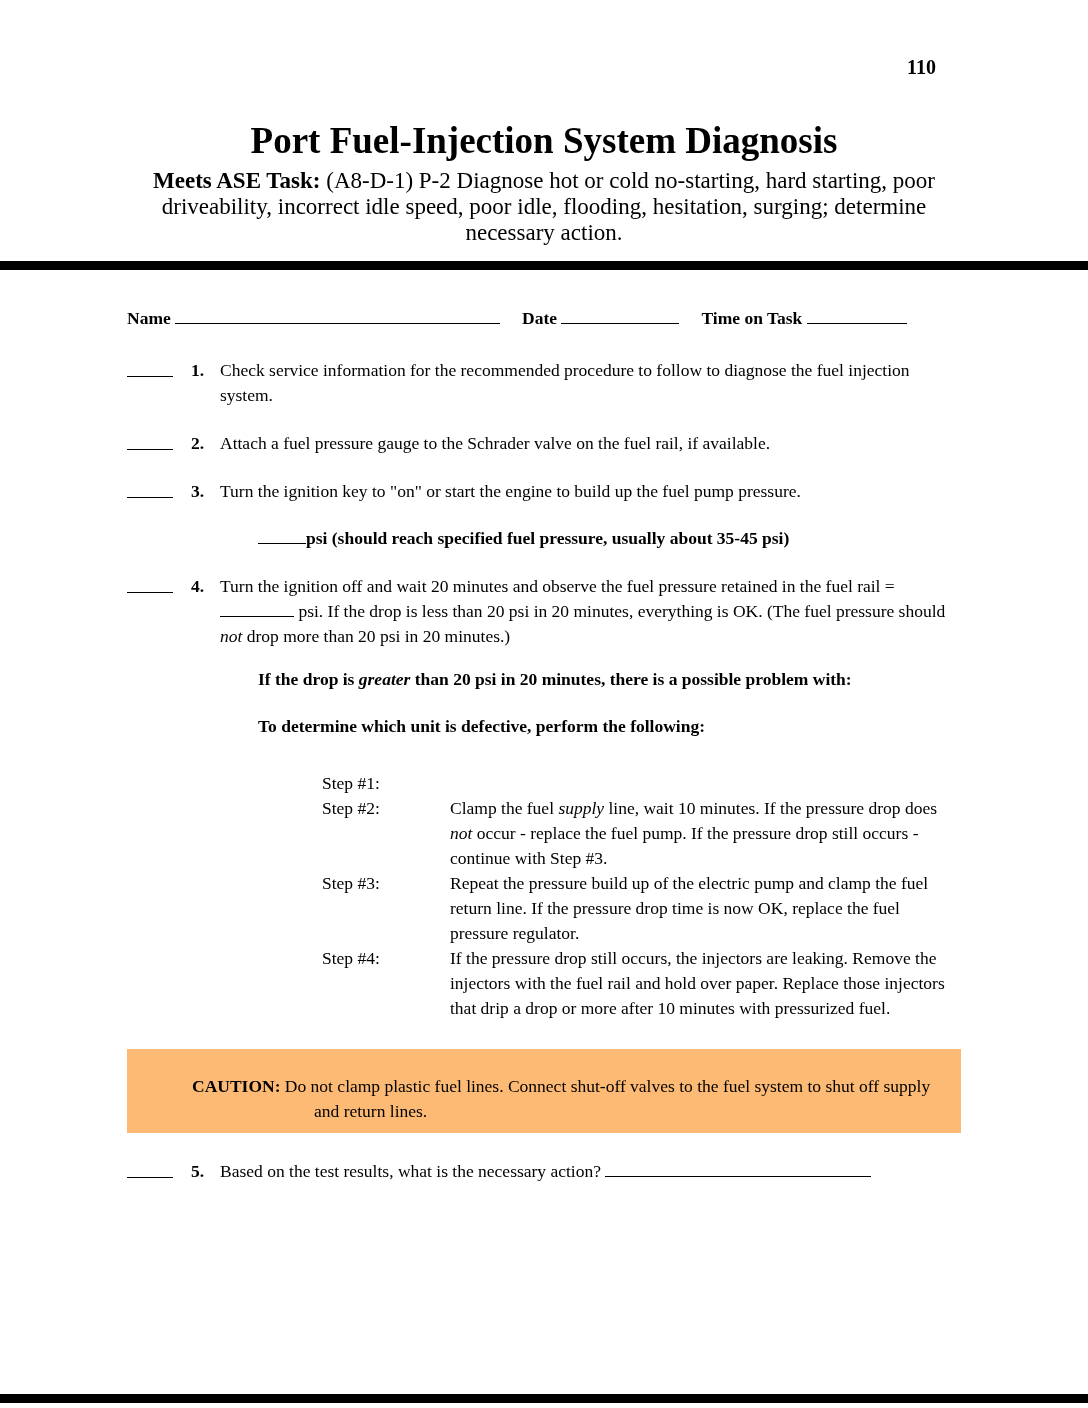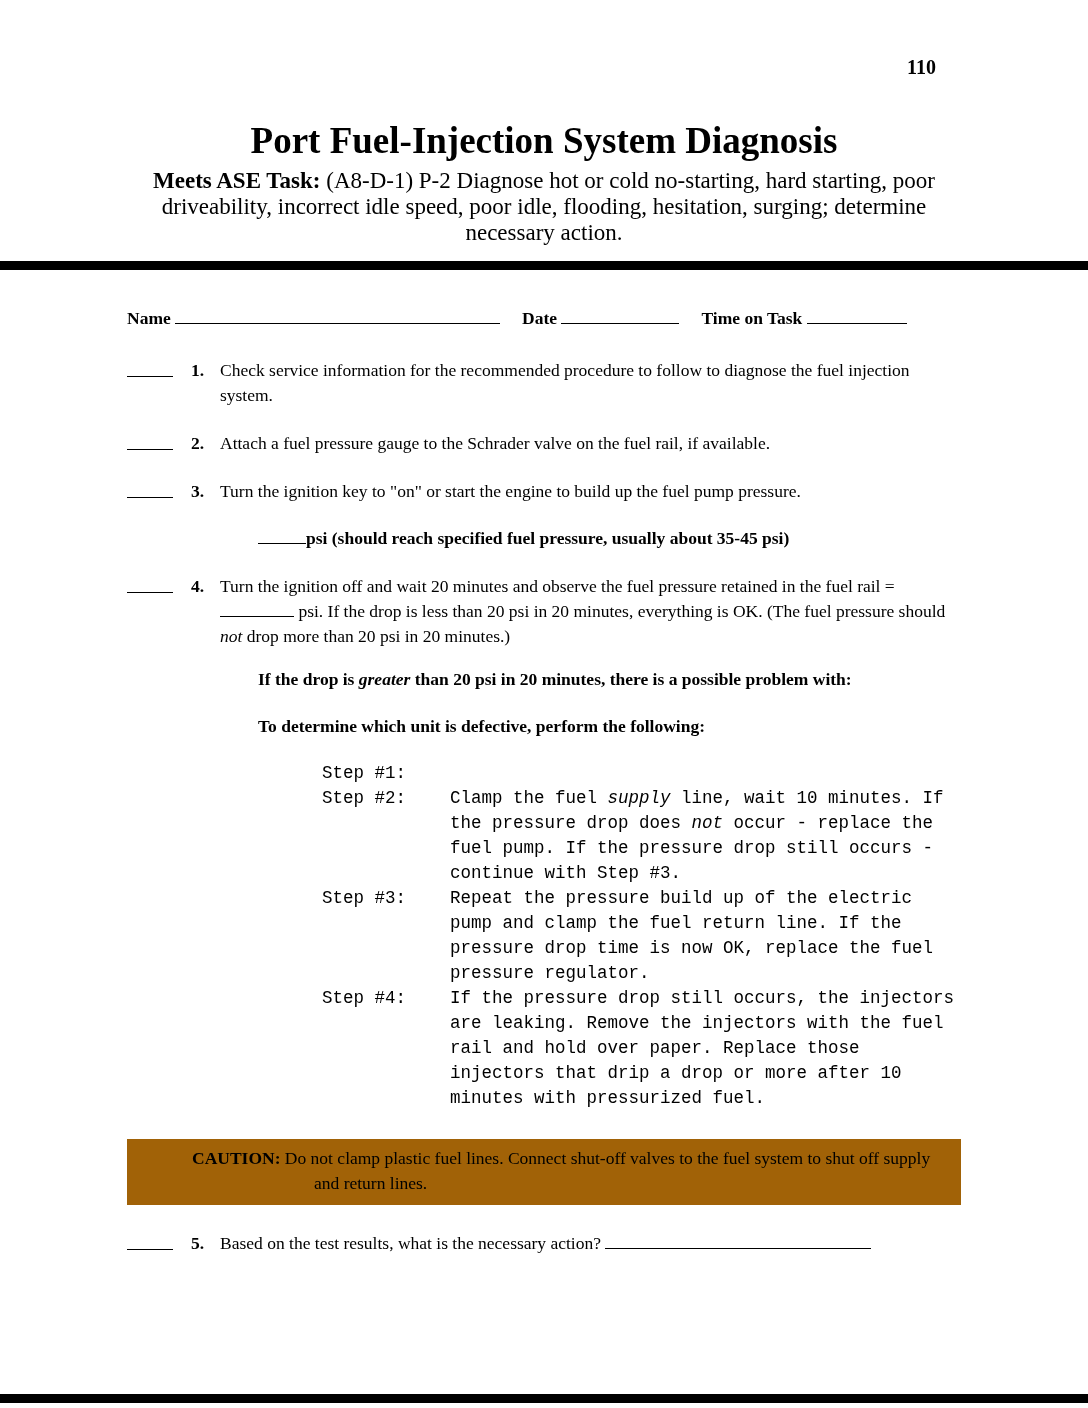--- a/index.html
+++ b/index.html
@@ -40,27 +40,27 @@
   .eval-values { white-space:pre; font-weight:bold; margin-left:14px; }
   .item { position:relative; padding-left:93px; margin-top:23px; }
   .item-blank {
     position:absolute; left:0; top:14px; width:46px; height:5px;
     border-bottom:1.5px solid #000;
   }
   .item-num { position:absolute; left:64px; font-weight:bold; }
   .sub { margin-left:131px;font-weight:bold; }
   .mt { margin-top:22px; }
   .causes { margin-left:191px; }
-  .steps { margin-left:195px; margin-top:22px;font-family:Liberation Mono, monospace; }
+  .steps { margin-left:195px; margin-top:32px; }
   .step-row { display:flex; }
   .step-label { width:128px; flex-shrink:0; }
   .step-desc { flex:1; }
   .caution {
-    background:#a16207; margin-top:28px;
-    padding:7px 14px 9px 65px;
+    background:#fdba74; margin-top:28px;
+    padding:25px 14px 9px 65px;
   }
   .caution-inner { padding-left:122px; text-indent:-122px; }
 </style>
 </head>
 <body>
 
 <div class="page">
 
   <div class="page-number">110</div>
 

